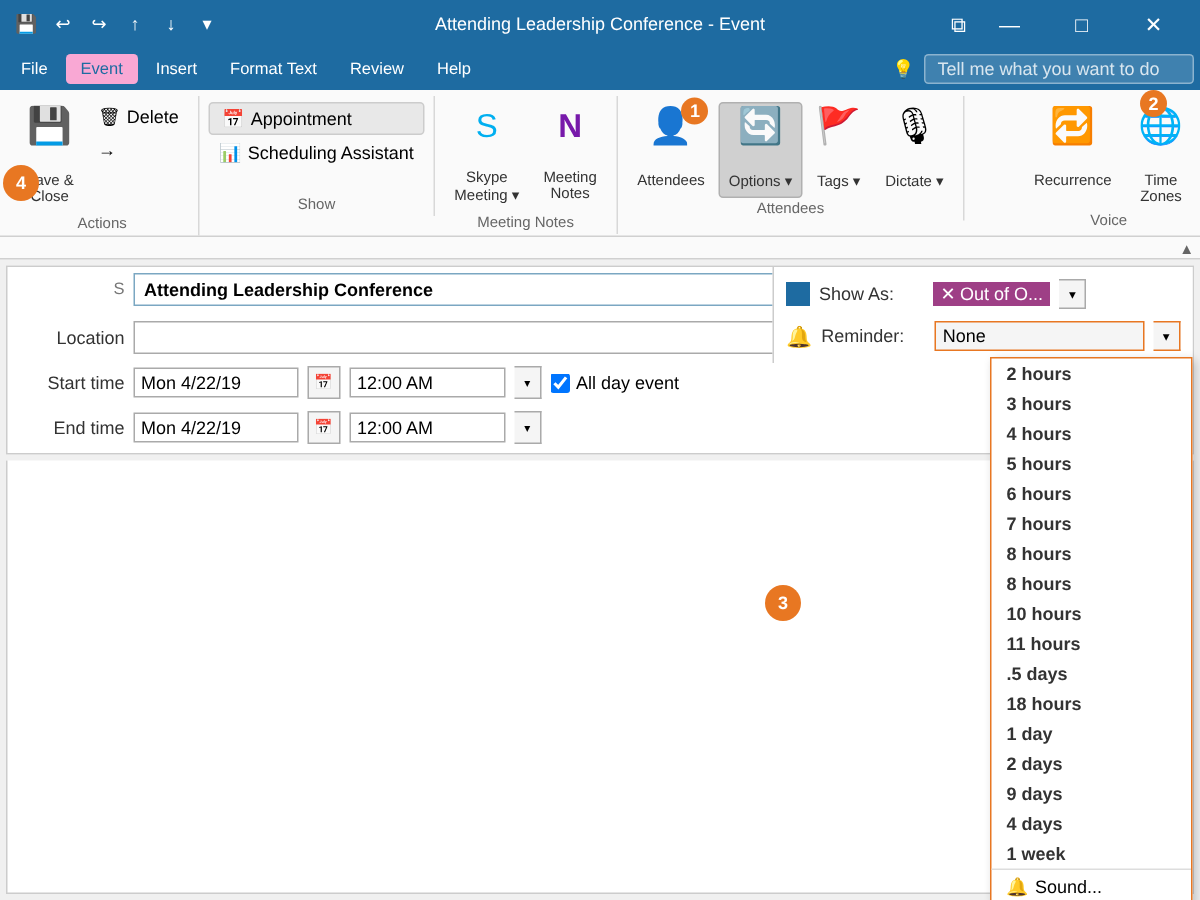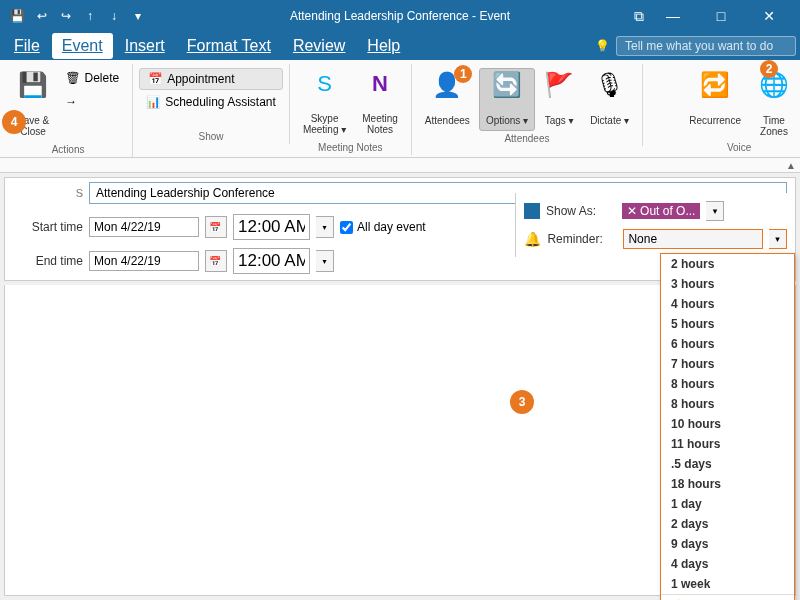--- a/index.html
+++ b/index.html
@@ -27,24 +27,23 @@
       display: flex;
       align-items: center;
       padding: 0 4px;
       gap: 2px;
     }
     .menu-item {
       color: white;
       padding: 4px 10px;
       cursor: pointer;
       border-radius: 3px;
-      font-size: 16px;
-      text-decoration: underline;
-    }
-    .menu-item.active { background: #ffffff; color: #1e6ba1; }
+      font-size: 11px;
+    }
+    .menu-item.active { background: #f9a8d4; color: #1e6ba1; }
     .tell-me {
       margin-left: auto;
       display: flex;
       align-items: center;
       gap: 6px;
       color: white;
     }
     .tell-me-input {
       background: rgba(255,255,255,0.15);
       border: 1px solid rgba(255,255,255,0.4);
@@ -138,32 +137,33 @@
       color: #333;
       font-size: 12px;
       text-align: right;
     }
     .form-input {
       flex: 1;
       border: 1px solid #7ba7c2;
       padding: 3px 6px;
       font-size: 12px;
       outline: none;
+      font-weight: bold;
     }
     .date-input {
       width: 110px;
       border: 1px solid #aaa;
       padding: 2px 4px;
       font-size: 12px;
     }
     .time-input {
-      width: 77px;
+      width: 104px;
       border: 1px solid #aaa;
       padding: 2px 4px;
-      font-size: 17px;
+      font-size: 12px;
     }
     .calendar-btn {
       width: 22px;
       height: 22px;
       border: 1px solid #aaa;
       background: #f5f5f5;
       cursor: pointer;
       display: flex;
       align-items: center;
       justify-content: center;
@@ -409,20 +409,24 @@
     <span style="font-size:10px;color:#666;cursor:pointer;">▲</span>
   </div>
 
   <div style="position:relative;margin:4px;background:white;border:1px solid #ccc;">
 
     <div class="form-row" style="padding:4px 8px;">
       <div class="form-label" style="font-size:11px;color:#777;">S</div>
       <input class="form-input" style="flex: 1 1 0%; border: 1px solid rgb(123, 167, 194); padding: 3px 6px;" value="Attending Leadership Conference">
     </div>
 
+    <div class="form-row" style="padding:2px 8px;">
+      <div class="form-label" style="font-size:12px;">Location</div>
+      <input class="form-input" style="flex: 1 1 0%; border: 1px solid rgb(170, 170, 170); padding: 3px 6px;" value="">
+    </div>
 
     <div class="form-row" style="padding:2px 8px;">
       <div class="form-label">Start time</div>
       <input type="text" class="date-input" value="Mon 4/22/19" style="">
       <button class="calendar-btn">📅</button>
       <input type="text" class="time-input" value="12:00 AM" style="">
       <button class="dropdown-btn">▾</button>
       <label class="checkbox-label">
         <input type="checkbox" checked="" style="">
         <span>All day event</span>
@@ -430,21 +434,21 @@
     </div>
 
     <div class="form-row" style="padding:2px 8px;">
       <div class="form-label">End time</div>
       <input type="text" class="date-input" value="Mon 4/22/19" style="">
       <button class="calendar-btn">📅</button>
       <input type="text" class="time-input" value="12:00 AM" style="">
       <button class="dropdown-btn">▾</button>
     </div>
 
-    <div style="position:absolute;right:0;top:15px;background:white;border-left:1px solid #ccc;padding:4px 8px;width:280px;">
+    <div style="position:absolute;right:0;top:0;background:white;border-left:1px solid #ccc;padding:4px 8px;width:280px;">
 
       <div class="show-as-row">
         <div style="width:16px;height:16px;background:#1e6ba1;display:inline-block;"></div>
         <span class="show-as-label">Show As:</span>
         <div class="out-of-office-badge">
           <span>✕</span>
           <span>Out of O...</span>
         </div>
         <button style="width:18px;height:20px;border:1px solid #aaa;border-left:none;background:#f5f5f5;cursor:pointer;font-size:9px;">▾</button>
       </div>

